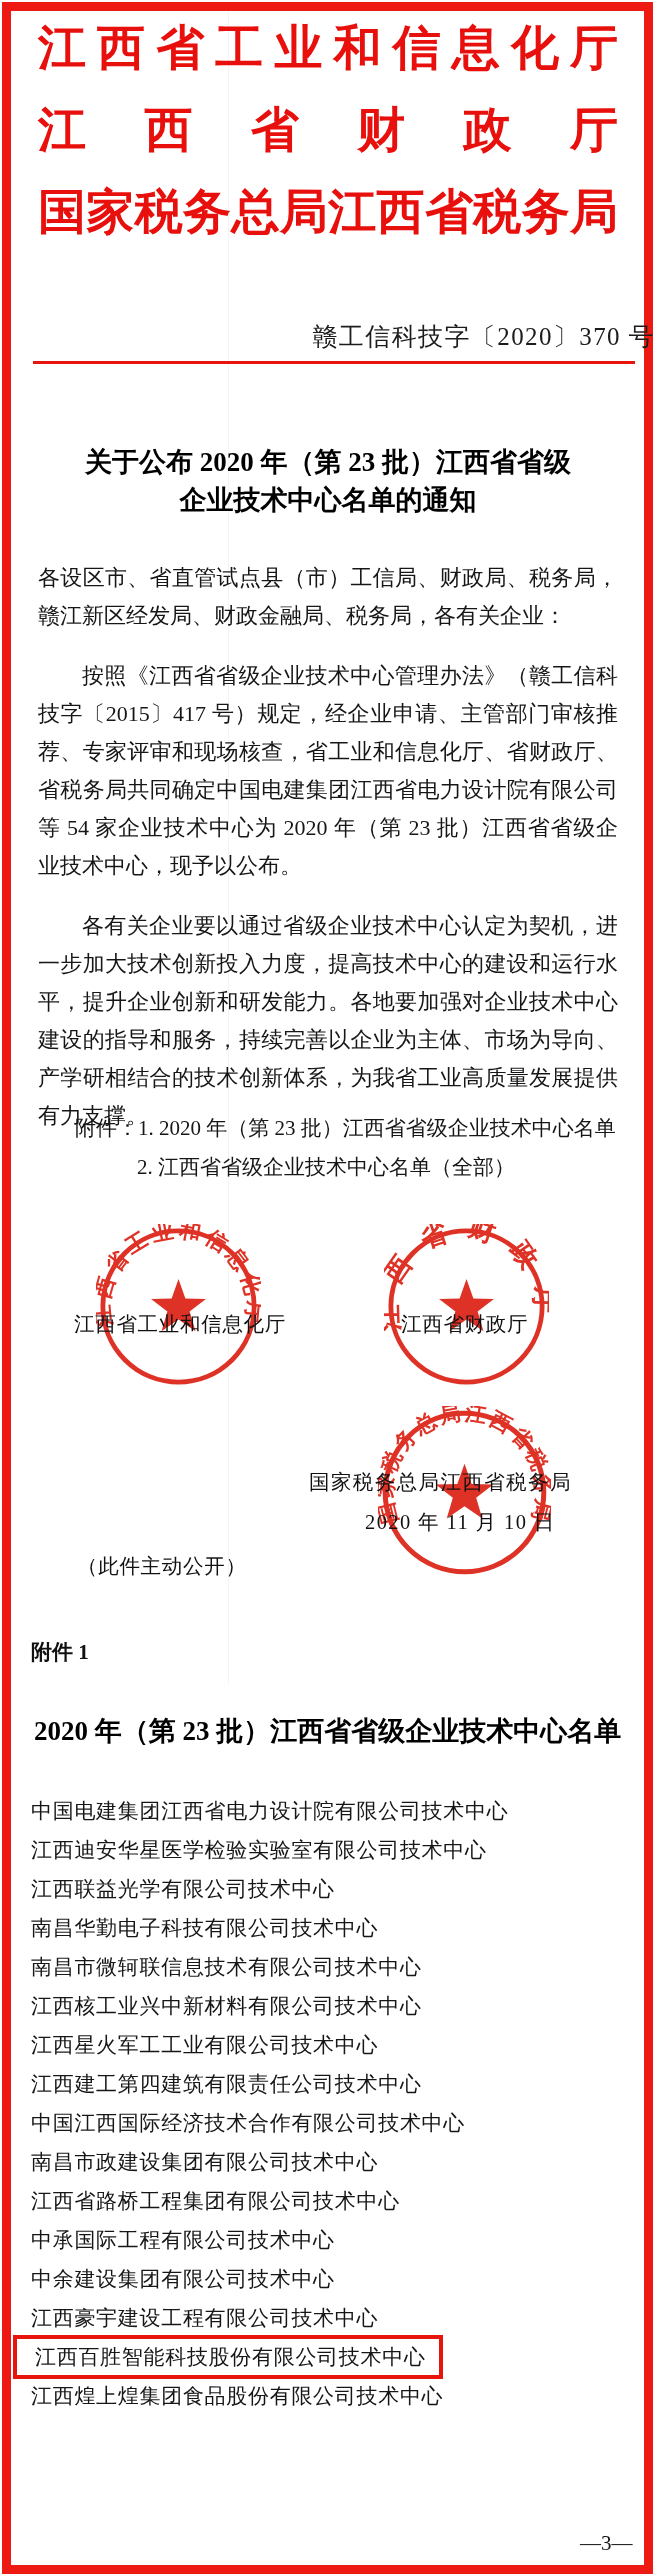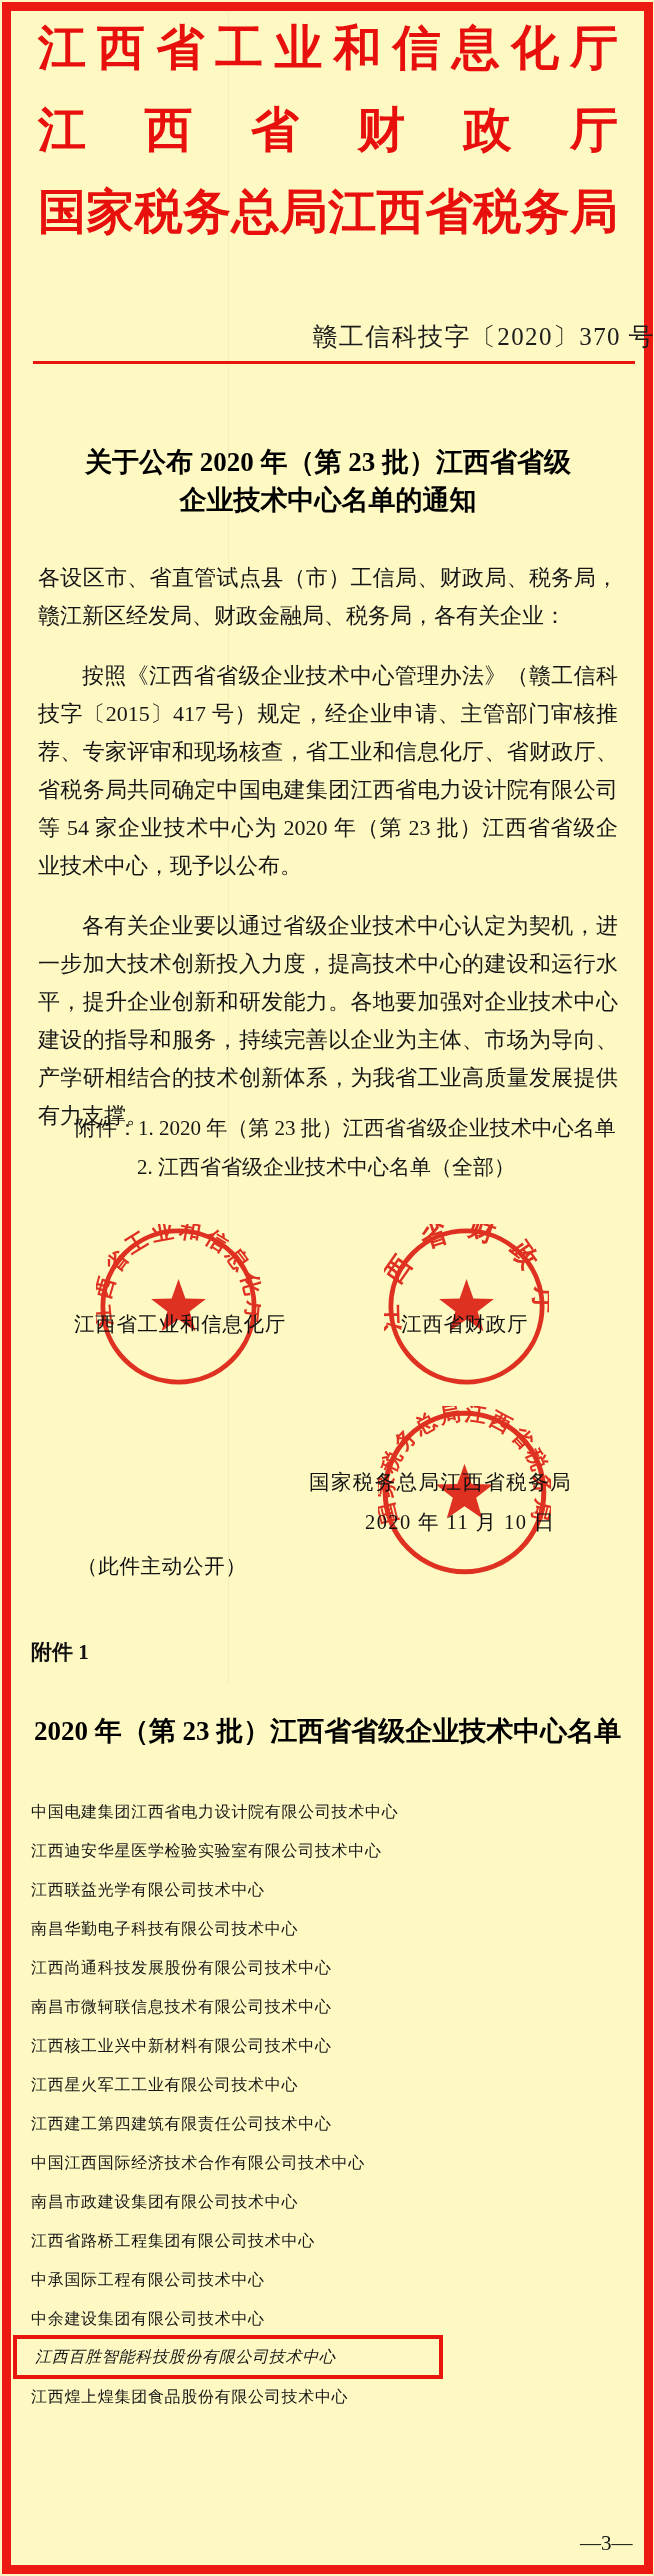--- a/index.html
+++ b/index.html
@@ -1,18 +1,18 @@
 <!DOCTYPE html>
 <html style="font-size:11px"><head>
 <meta charset="utf-8">
 <style>
   html,body{margin:0;padding:0;background:#e9e9e9;}
   .page{
     position:relative;width:655px;height:2576px;margin:0 auto;
-    background:#fef9c3;overflow:hidden;
+    background:#ffffff;overflow:hidden;
     font-family:"Liberation Serif","DejaVu Serif",serif;color:#141414;
   }
   .border-frame{position:absolute;inset:2px;border:9px solid #ec1a12;pointer-events:none;}
   .fold-line{position:absolute;left:228px;top:11px;width:1.4px;height:1673px;background:rgba(120,120,120,0.08);}
 
   
   .header{position:absolute;left:38px;top:6.8px;width:580px;}
   .header-line{
     height:82px;line-height:82px;font-size:48px;font-weight:bold;color:#e8100c;
     text-align:justify;text-align-last:justify;white-space:nowrap;
@@ -45,26 +45,25 @@
   .sig-agency-2{left:401px;top:1310px;letter-spacing:0.7px;}
   .sig-agency-3{left:309px;top:1468px;letter-spacing:1.4px;}
   .sig-date{left:365px;top:1508px;letter-spacing:1.4px;}
   .sig-disclosure{left:77px;top:1542px;letter-spacing:0.7px;margin-top:10px;}
 
   .attachment-label{position:absolute;left:31px;top:1638px;font-size:21px;font-weight:bold;color:#111;}
   .attachment-title{position:absolute;left:27px;top:1713px;width:601px;text-align:center;
     font-size:27px;font-weight:bold;color:#000;}
 
   .company-list{position:absolute;left:31px;top:1792px;width:608px;}
-  .company{height:39px;line-height:39px;font-size:16px;letter-spacing:0.7px;color:#161616;white-space:nowrap;}
+  .company{height:39px;line-height:39px;font-size:21px;letter-spacing:0.7px;color:#161616;white-space:nowrap;}
   .company.highlighted{
     box-sizing:border-box;width:430px;height:44px;line-height:36px;
     margin:-2.7px 2px -2px -18.4px;padding-left:18.4px;
     border:4.1px solid #e8150d;
-    font-style:italic;
   }
 
   .page-number{position:absolute;left:580px;top:2531px;font-size:21px;color:#161616;}
 </style>
 </head>
 <body>
 
 <div class="page">
   <div class="border-frame"></div>
   <div class="fold-line"></div>
@@ -134,29 +133,29 @@
   <div class="sig-text sig-disclosure">（此件主动公开）</div>
 
   <div class="attachment-label">附件 1</div>
   <div class="attachment-title">2020 年（第 23 批）江西省省级企业技术中心名单</div>
 
   <div class="company-list">
       <div class="company">中国电建集团江西省电力设计院有限公司技术中心</div>
       <div class="company">江西迪安华星医学检验实验室有限公司技术中心</div>
       <div class="company">江西联益光学有限公司技术中心</div>
       <div class="company">南昌华勤电子科技有限公司技术中心</div>
-      <div class="company">江西尚通科技发展股份有限公司技术中心</div>
       <div class="company">南昌市微轲联信息技术有限公司技术中心</div>
       <div class="company">江西核工业兴中新材料有限公司技术中心</div>
       <div class="company">江西星火军工工业有限公司技术中心</div>
       <div class="company">江西建工第四建筑有限责任公司技术中心</div>
       <div class="company">中国江西国际经济技术合作有限公司技术中心</div>
       <div class="company">南昌市政建设集团有限公司技术中心</div>
       <div class="company">江西省路桥工程集团有限公司技术中心</div>
       <div class="company">中承国际工程有限公司技术中心</div>
       <div class="company">中余建设集团有限公司技术中心</div>
+      <div class="company">江西豪宇建设工程有限公司技术中心</div>
       <div class="company highlighted">江西百胜智能科技股份有限公司技术中心</div>
       <div class="company">江西煌上煌集团食品股份有限公司技术中心</div>
     </div>
 
   <div class="page-number">—3—</div>
 </div>
 
 
 </body></html>

